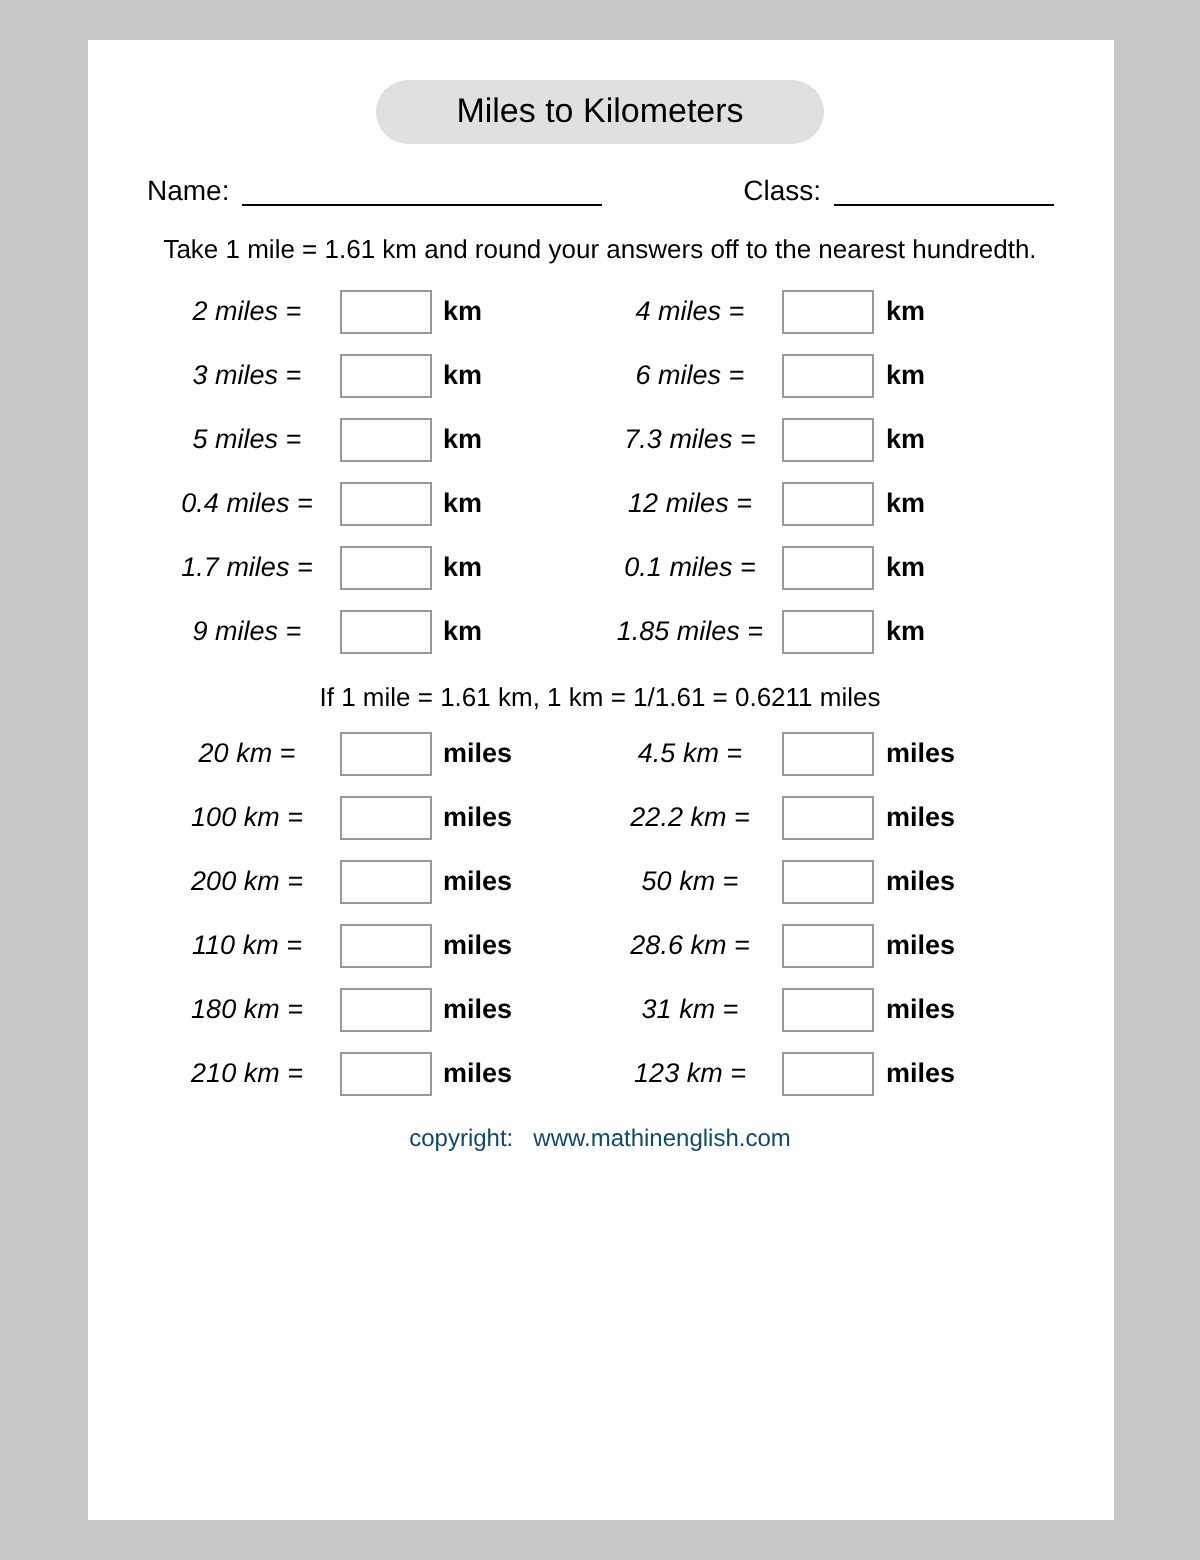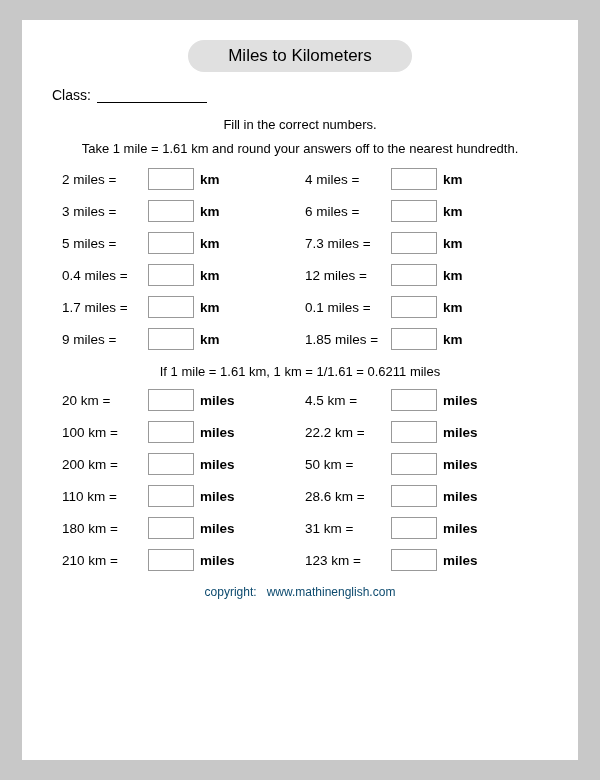--- a/index.html
+++ b/index.html
@@ -7,21 +7,21 @@
       background: #c8c8c8;
       display: flex;
       justify-content: center;
       align-items: flex-start;
       min-height: 780px;
       font-family: Arial, sans-serif;
       padding: 20px 0;
     }
     .page {
       background: #fff;
-      width: 556px;
+      width: 513px;
       min-height: 740px;
       padding: 20px 30px 20px 30px;
       position: relative;
     }
     .title-wrapper {
       display: flex;
       justify-content: center;
       margin-bottom: 14px;
     }
     .title-box {
@@ -79,21 +79,22 @@
     }
     .problem {
       display: flex;
       align-items: center;
       gap: 6px;
       font-size: 13.5px;
       white-space: nowrap;
     }
     .problem-label {
       min-width: 80px;
-      text-align: left;
+      text-align: center;
+      font-style: italic;
     }
     .answer-box {
       border: 1.5px solid #999;
       width: 46px;
       height: 22px;
       display: inline-block;
       background: #fff;
     }
     .unit-label {
       font-size: 13.5px;
@@ -124,28 +125,31 @@
 
 <div class="page">
 
   <div class="title-wrapper">
     <div class="title-box">
       <span>Miles to Kilometers</span>
     </div>
   </div>
 
   <div class="name-class-row">
+    <div class="name-field">
+      <span>Name:</span>
+      <span class="underline">&nbsp;</span>
+    </div>
     <div class="class-field">
       <span>Class:</span>
       <span class="underline-short">&nbsp;</span>
     </div>
   </div>
 
   <div class="divider-section">
-    <div class="instruction">Fill in the correct numbers.</div>
     <div class="instruction">Take 1 mile = 1.61 km and round your answers off to the nearest hundredth.</div>
   </div>
 
   <div class="problems-grid" id="miles-grid">
   <div class="problem">
     <span class="problem-label">2 miles =</span>
     <span class="answer-box"><input type="text" style=""></span>
     <span class="unit-label">km</span>
   </div>
       <div class="problem">

